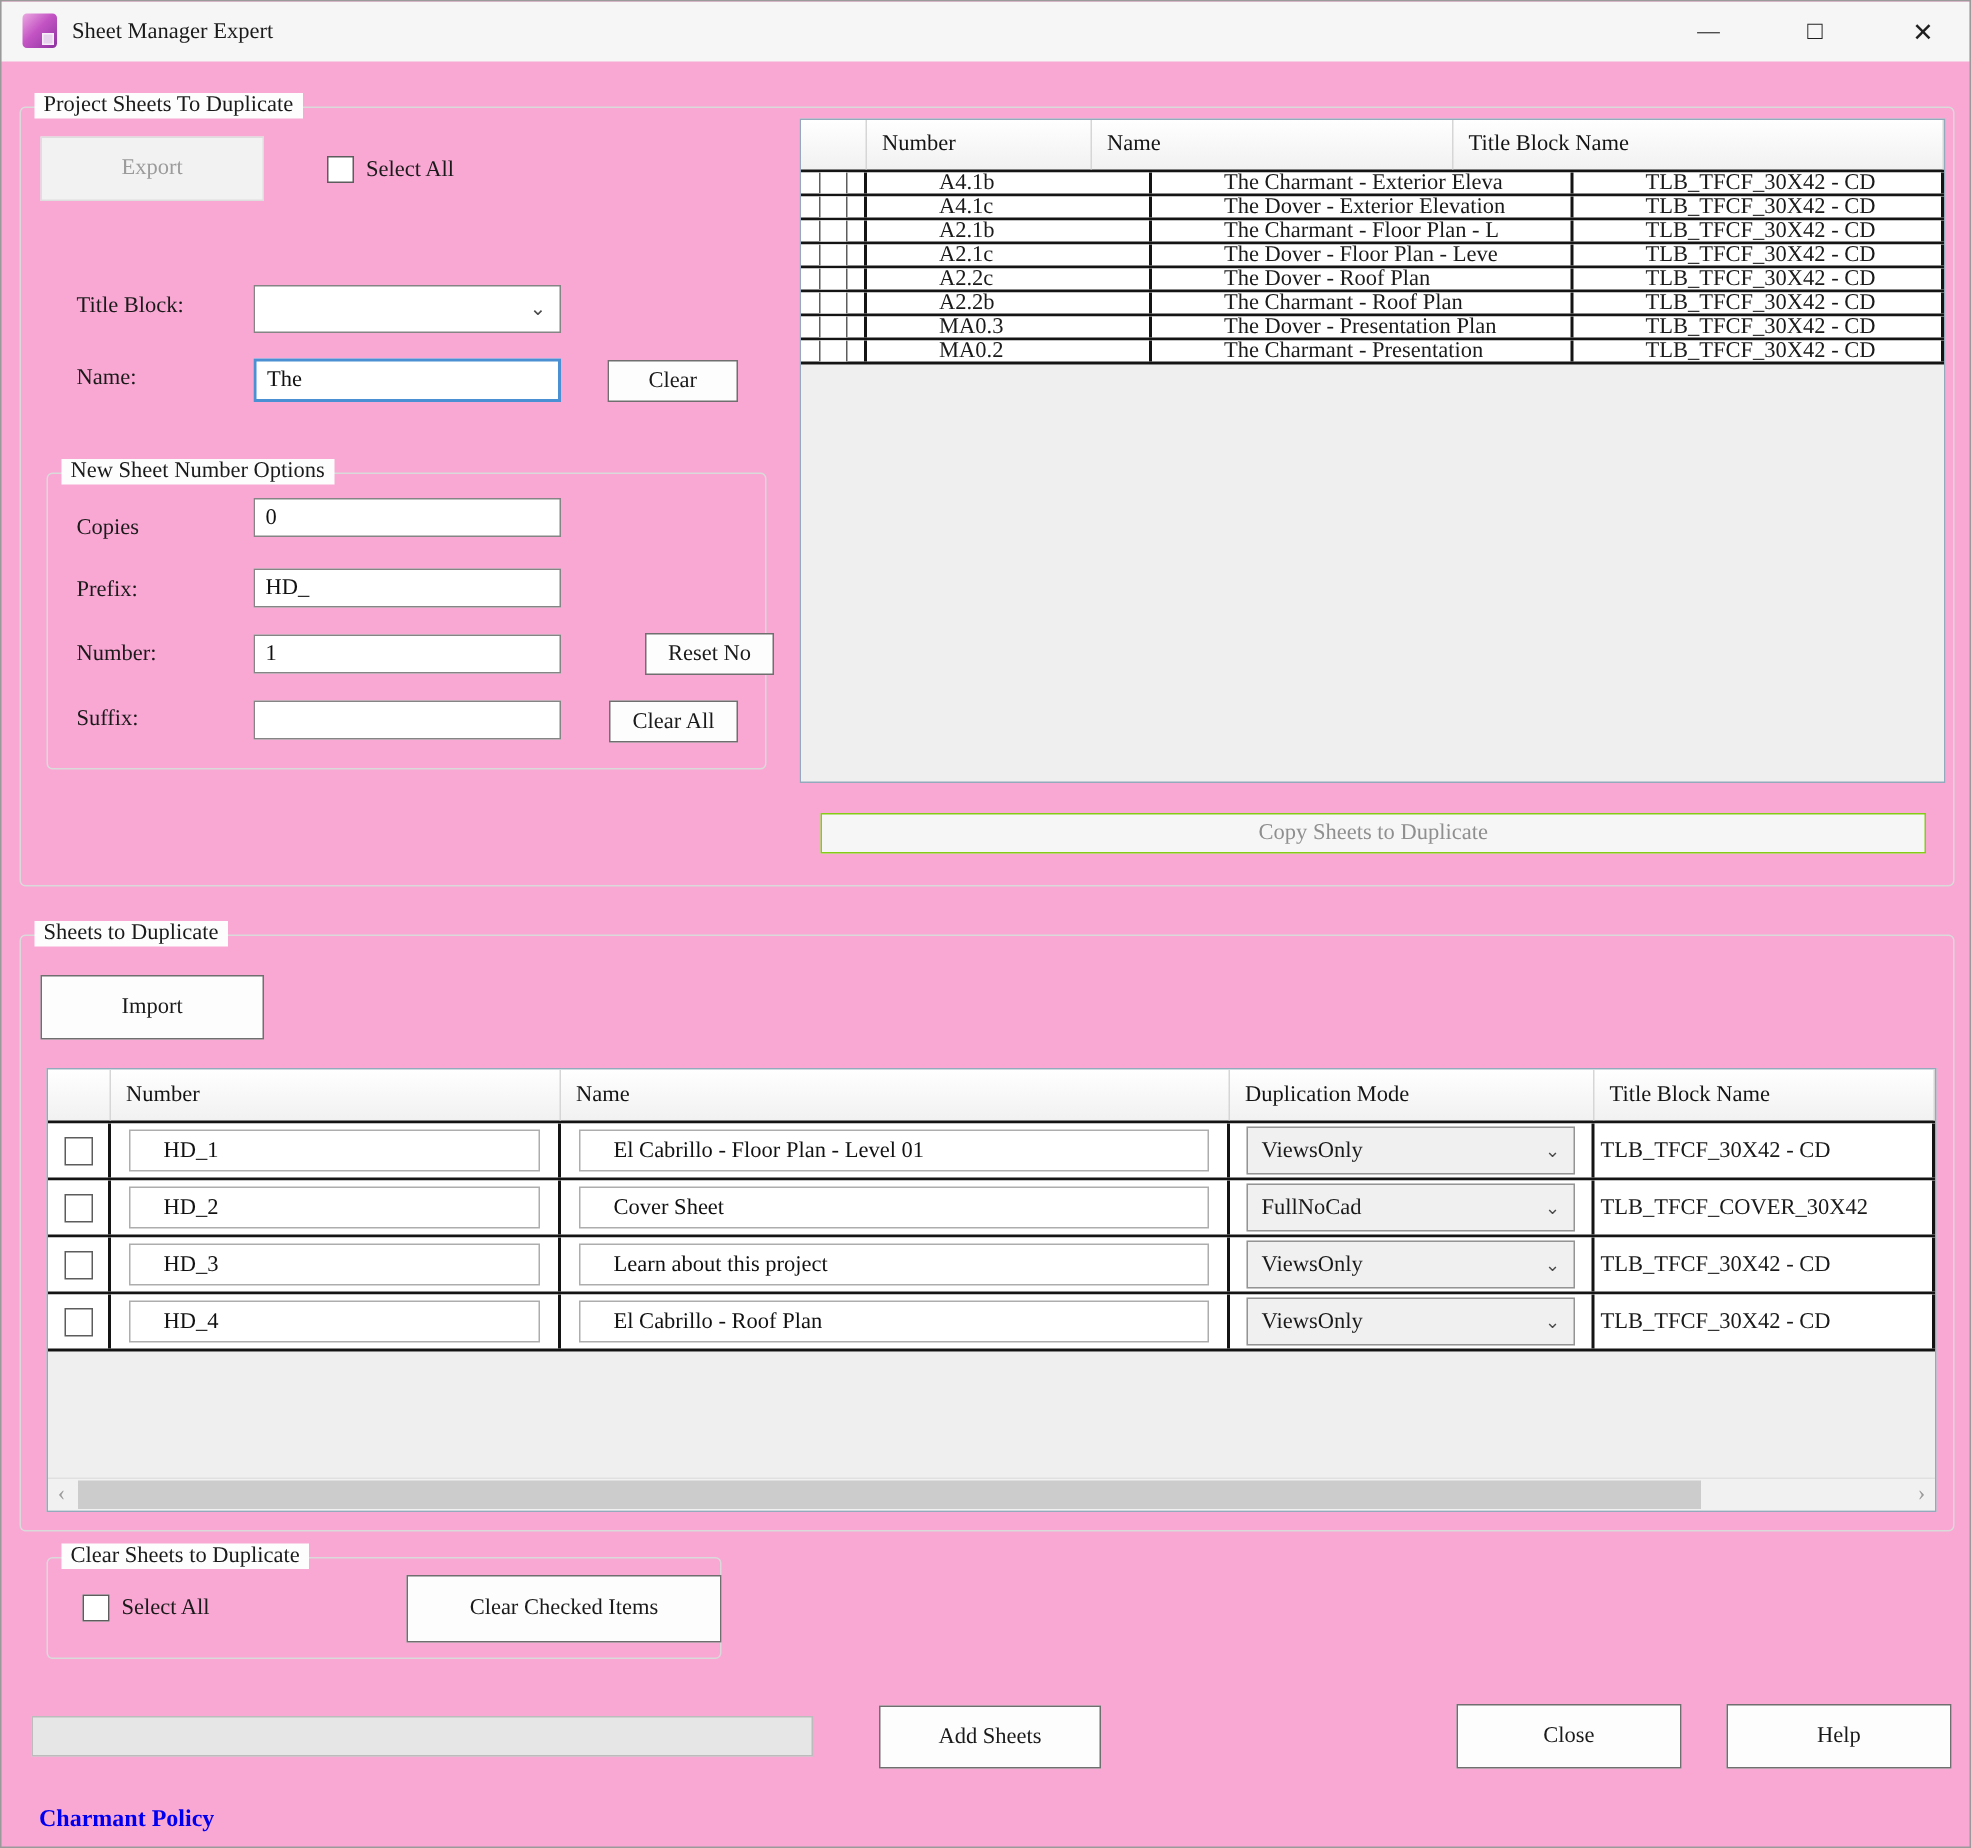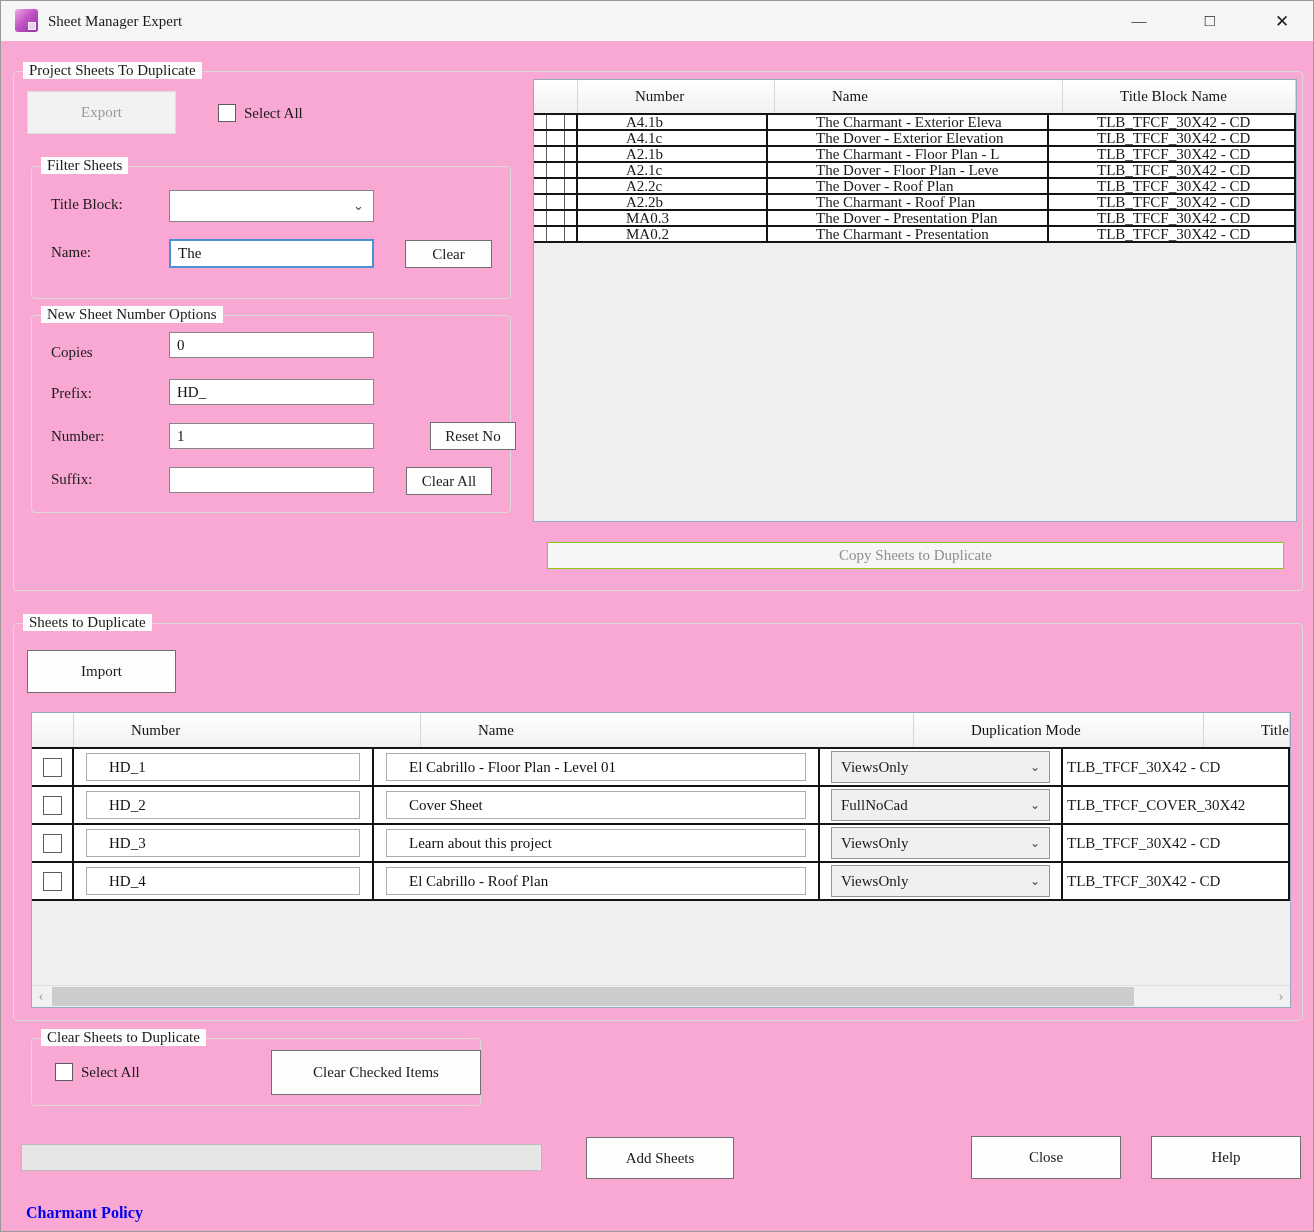--- a/index.html
+++ b/index.html
@@ -33,21 +33,21 @@
     border:1.5px solid #5d5d5d;box-sizing:border-box;}
   .cb-label{position:absolute;font-size:15px;}
   .field-label{position:absolute;font-size:15px;}
   .textbox{position:absolute;border:1px solid #858585;background:#fff;font-size:15px;
     padding:2px 7px;box-sizing:border-box;font-family:inherit;color:#111;outline:none;}
   .textbox.focused{border:2px solid #4a90d2;}
   .combobox{position:absolute;border:1px solid #858585;background:#fff;box-sizing:border-box;
     display:flex;align-items:center;justify-content:flex-end;padding-right:9px;color:#4a4a4a;font-size:13px;}
   
   .grid{position:absolute;border:1px solid #93a9bc;background:#efefef;box-sizing:border-box;overflow:hidden;}
-  .grid-header{display:flex;background:linear-gradient(#ffffff,#f1f1f1);box-sizing:border-box;gap:47px;}
+  .grid-header{display:flex;background:linear-gradient(#ffffff,#f1f1f1);box-sizing:border-box;}
   .th{display:flex;align-items:center;padding-left:10px;font-size:15px;color:#141414;
     border-right:1px solid #d6d6d6;box-sizing:border-box;white-space:nowrap;overflow:hidden;}
   .gbody{border-top:2px solid #141414;}
   .tr{display:flex;background:#ffffff;border-bottom:2px solid #141414;box-sizing:border-box;}
   .td{display:flex;align-items:center;padding:0 8px;font-size:15px;border-right:2px solid #141414;
     box-sizing:border-box;white-space:nowrap;overflow:hidden;}
   .td.check{justify-content:center;padding:0;}
   .td .row-cb{width:19px;height:19px;background:#fff;border:1.5px solid #5d5d5d;box-sizing:border-box;}
   
   .tg-c0{width:44px;} .tg-c1{width:150px;} .tg-c2{width:241px;} .tg-c3{flex:1;}
@@ -90,23 +90,20 @@
 
   <div class="groupbox" style="left:12px;top:70px;width:1290px;height:520px;">
     <span class="gb-label">Project Sheets To Duplicate</span>
   </div>
 
   <div class="btn disabled" style="left:26px;top:90px;width:149px;height:43px;">Export</div>
 
   <span class="checkbox" style="left:217px;top:103px;"></span>
   <span class="cb-label" style="left:243px;top:104px;">Select All</span>
 
-  <div class="groupbox" style="left:30px;top:165px;width:480px;height:133px;">
-    <span class="gb-label">Filter Sheets</span>
-  </div>
   <span class="field-label" style="left:50px;top:195px;">Title Block:</span>
   <div class="combobox" style="left:168px;top:189px;width:205px;height:32px;">
     <span class="dd-chev">⌄</span>
   </div>
   <span class="field-label" style="left:50px;top:243px;">Name:</span>
   <input class="textbox focused" style="left: 168px; top: 238px; width: 205px; height: 29px;" value="The">
   <div class="btn" style="left:404px;top:239px;width:87px;height:28px;">Clear</div>
 
   <div class="groupbox" style="left:30px;top:314px;width:480px;height:198px;">
     <span class="gb-label">New Sheet Number Options</span>

